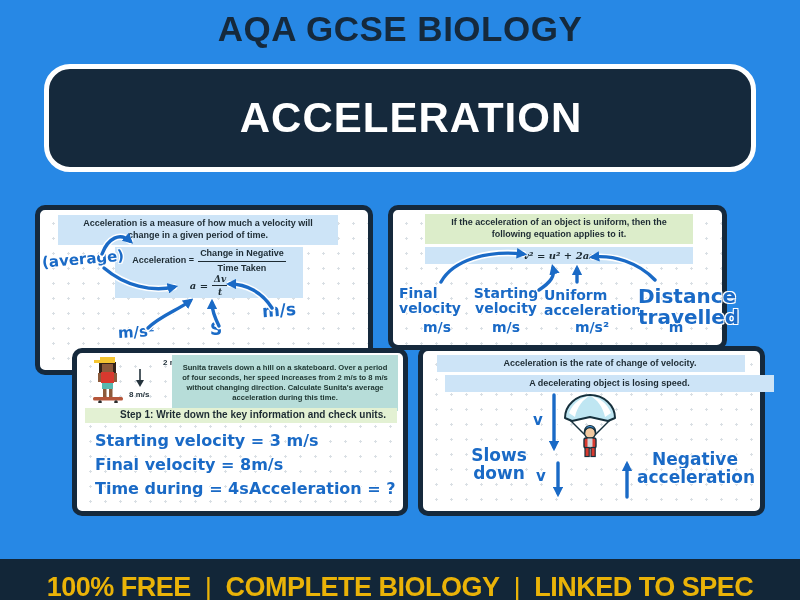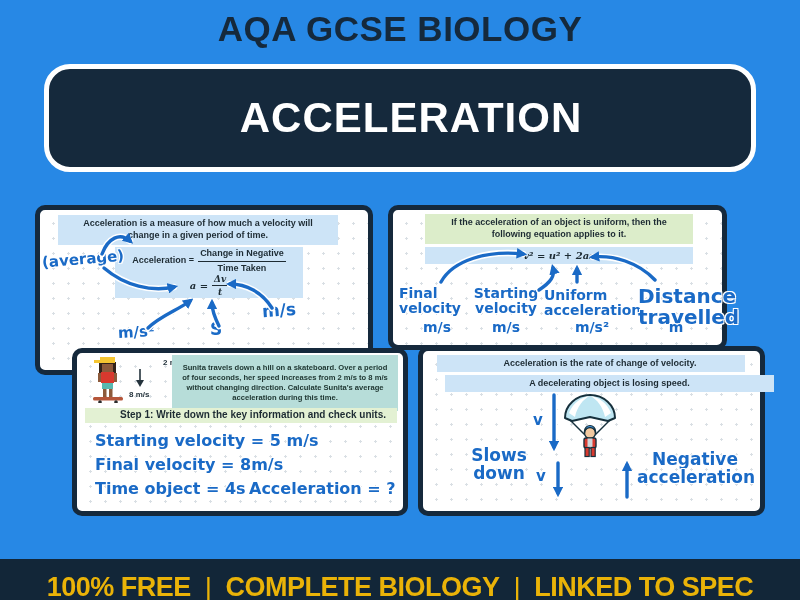--- a/index.html
+++ b/index.html
@@ -185,23 +185,23 @@
     <svg style="left:56px; top:15px;" width="14" height="20" viewBox="0 0 14 20">
       <line x1="7" y1="1" x2="7" y2="14" stroke="#24333c" stroke-width="1.6"></line>
       <path d="M3,12 L7,19 L11,12 z" fill="#24333c"></path>
     </svg>
     <div class="dark-small" style="left:52px; top:37px;">8 m/s</div>
 
     <div class="banner banner-teal" style="left:95px; top:2px; width:226px; height:56px; padding:0 8px; font-size:7.6px; line-height:1.3; color:#203833;">Sunita travels down a hill on a skateboard. Over a period of four seconds, her speed increases from 2 m/s to 8 m/s without changing direction. Calculate Sunita's average acceleration during this time.</div>
 
     <div class="banner banner-pale fs8" style="left:8px; top:55px; width:312px; height:15px;">Step 1: Write down the key information and check units.</div>
 
-    <div class="hand" style="left:18px; top:80px;  font-size:16px;">Starting velocity = 5 m/s</div>
+    <div class="hand" style="left:18px; top:80px;  font-size:16px;">Starting velocity = 3 m/s</div>
     <div class="hand" style="left:18px; top:104px; font-size:16px;">Final velocity = 8m/s</div>
-    <div class="hand" style="left:18px; top:128px; font-size:16px;">Time object = 4s</div>
+    <div class="hand" style="left:18px; top:128px; font-size:16px;">Time during = 4s</div>
     <div class="hand" style="left:172px; top:128px; font-size:16px;">Acceleration = ?</div>
   </div>
 
   <div class="slide" id="slide4">
     <div class="banner banner-blue fs9" style="left:14px; top:4px;  width:308px; height:17px;padding-left:18px;">Acceleration is the rate of change of velocity.</div>
     <div class="banner banner-blue fs9" style="left:22px; top:24px; width:329px; height:17px;">A decelerating object is losing speed.</div>
 
     <svg style="left:138px; top:40px;" width="58" height="68" viewBox="0 0 58 68">
       <path d="M4,27 A25,23 0 0 1 54,27 L47,30 L29,26 L11,30 Z" fill="#bfe6f2" stroke="#16303c" stroke-width="2" stroke-linejoin="round"></path>
       <path d="M8,22 C12,12 20,6 29,5 C22,8 16,16 14,26 Z" fill="#ffffff"></path>

